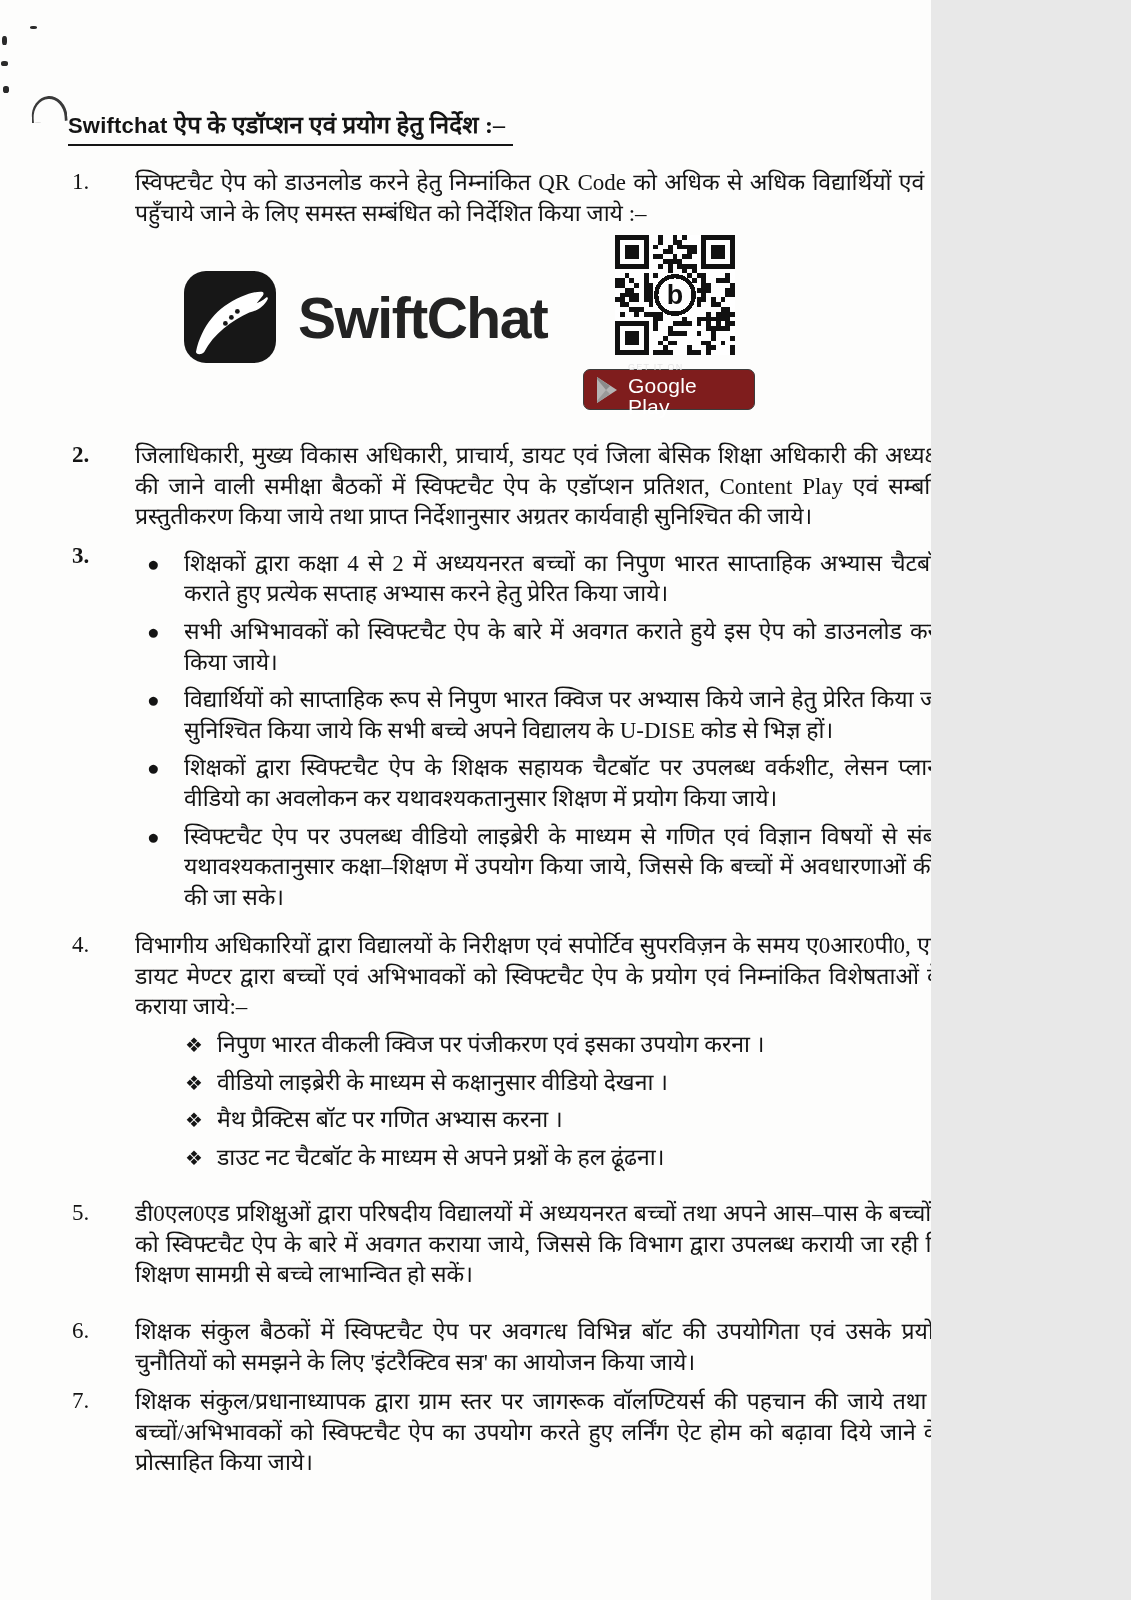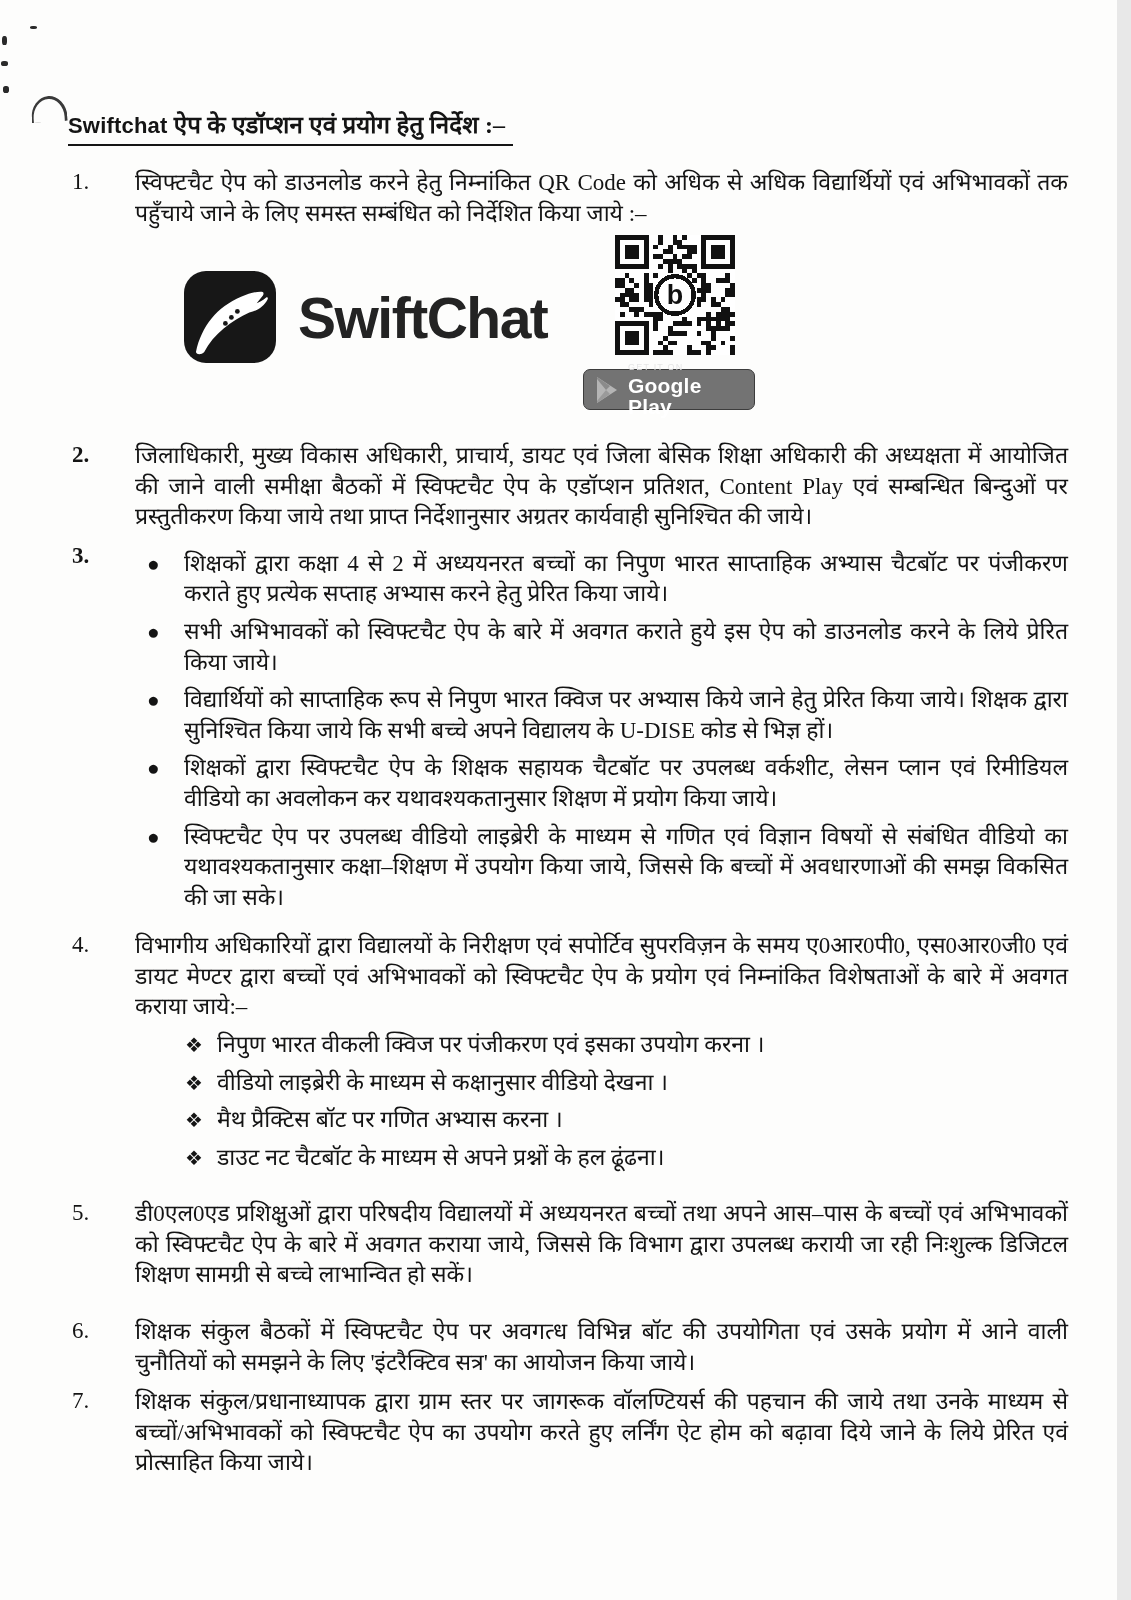--- a/index.html
+++ b/index.html
@@ -3,21 +3,21 @@
 <meta charset="utf-8">
 <style>
   * { margin: 0; padding: 0; box-sizing: border-box; }
   html, body { background: #e8e8e8; }
   body {
     width: 1131px; height: 1600px;
     font-family: "Liberation Serif", "DejaVu Serif", serif;
     color: #141414;
   }
   .page {
-    position: relative; width: 1117px; height: 1600px;
+    position: relative; width: 931px; height: 1600px;
     background: #fdfdfc; overflow: hidden;
   }
   
   .speck { position: absolute; background: #2a2a2a; border-radius: 40%; }
   .pen-arc {
     position: absolute; left: 31px; top: 96px; width: 36px; height: 26px;
     border: solid #3a3a3a; border-width: 3px 3px 0 2px;
     border-radius: 60% 60% 0 0 / 100% 100% 0 0;
     transform: rotate(-4deg);
   }
@@ -46,28 +46,28 @@
   }
   .app-icon svg { width: 100%; height: 100%; display: block; }
   .wordmark {
     position: absolute; left: 226px; top: 42px;
     font-family: "Liberation Sans", sans-serif;
     font-size: 57px; font-weight: 700; letter-spacing: -1.5px; color: #232323;
   }
   .qr-box { position: absolute; left: 543px; top: -8px; width: 120px; height: 120px; }
   .play-badge {
     position: absolute; left: 511px; top: 126px; width: 172px; height: 41px;
-    background: #737373; border-radius: 7px; border: 1px solid #3c3c3c;
+    background: #7f1d1d; border-radius: 7px; border: 1px solid #3c3c3c;
     display: flex; align-items: center; padding: 0 12px;
     font-family: "Liberation Sans", sans-serif; color: #fff;
   }
   .play-badge .tri { flex: none; margin-right: 10px; }
   .play-badge .lines { display: flex; flex-direction: column; line-height: 1; }
   .play-badge .l1 { font-size: 9px; letter-spacing: 1.2px; color: #e6e6e6; margin-bottom: 3px; }
-  .play-badge .l2 { font-size: 21px; font-weight: 700; letter-spacing: .2px; }
+  .play-badge .l2 { font-size: 21px; font-weight: 400; letter-spacing: .2px; }
   .gap-lg { margin-top: 26px; }
   .gap-md { margin-top: 18px; }
 </style>
 </head>
 <body>
 
 <div class="page">
 
   <div class="speck" style="left:2px;top:36px;width:5px;height:9px;"></div>
   <div class="speck" style="left:1px;top:61px;width:7px;height:5px;"></div>

